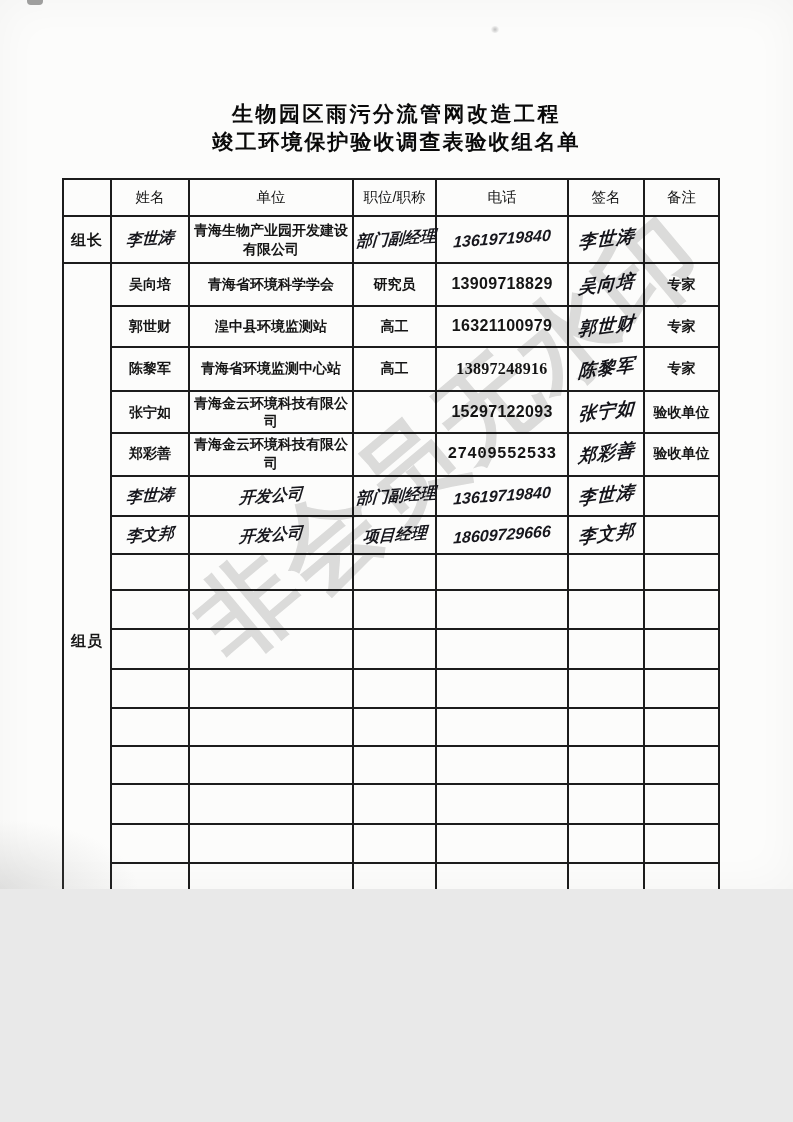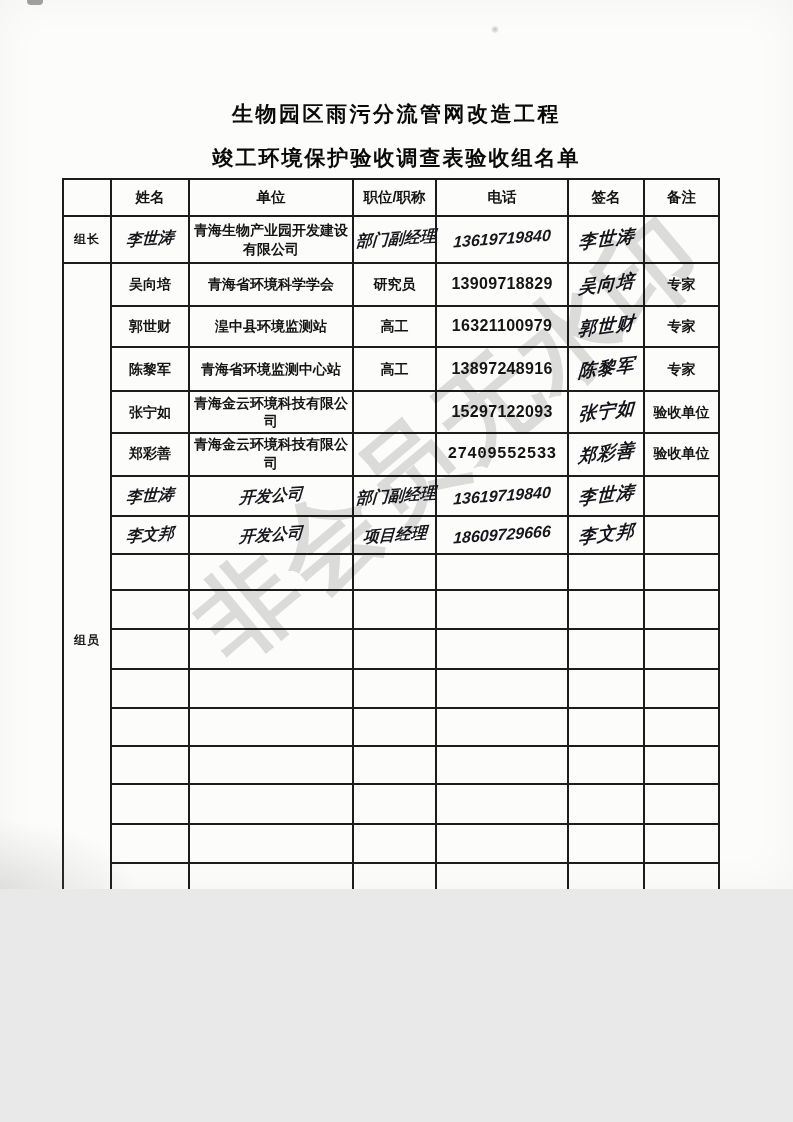--- a/index.html
+++ b/index.html
@@ -6,31 +6,31 @@
   .page{
     position:relative;width:793px;height:889px;margin:0 auto;
     background:#fcfcfb;overflow:hidden;color:#121212;
     font-family:"Liberation Sans","DejaVu Sans",sans-serif;
     box-shadow:inset 0 0 45px rgba(0,0,0,0.035);
   }
   .title{
     position:absolute;top:100px;left:0;width:100%;text-align:center;
     font-weight:700;font-size:21px;letter-spacing:2.5px;color:#0a0a0a;
   }
-  .title .line2{margin-top:16px;letter-spacing:2px;}
+  .title .line2{letter-spacing:2px;}
   table.roster{
     position:absolute;left:62px;top:178px;width:656px;
     border-collapse:collapse;table-layout:fixed;background:transparent;
   }
   .roster th,.roster td{
     border:2px solid #1c1c1c;text-align:center;vertical-align:middle;
     padding:1px 2px;font-size:14px;font-weight:600;color:#151515;line-height:1.3;
   }
-  .roster thead th{font-size:14.5px;font-weight:700;height:33px;}
-  .roster td.lab{font-weight:700;font-size:12px;letter-spacing:1px;}
+  .roster thead th{font-size:14.5px;font-weight:400;height:33px;}
+  .roster td.lab{font-weight:700;font-size:15px;letter-spacing:1px;}
   .hw{
     display:inline-block;font-style:italic;font-weight:600;font-size:16px;
     color:#17171d;white-space:nowrap;transform:rotate(-4deg) skewX(-7deg);
   }
   .sig{
     display:inline-block;font-style:italic;font-weight:700;font-size:18px;
     color:#14141a;white-space:nowrap;letter-spacing:1px;
     transform:rotate(-7deg) skewX(-10deg);
   }
   .phone-print{font-size:16px;letter-spacing:0.3px;}
@@ -113,21 +113,21 @@
           <td><span>专家</span></td>
         </tr>
         <tr style="height: 41px;">
           <td><span>郭世财</span></td>
           <td><span>湟中县环境监测站</span></td>
           <td><span>高工</span></td>
           <td><span class="phone-print">16321100979</span></td>
           <td><span class="sig">郭世财</span></td>
           <td><span>专家</span></td>
         </tr>
-        <tr style="height: 44px;">
+        <tr style="height: 44px; font-family: Liberation Serif, serif;">
           <td><span>陈黎军</span></td>
           <td><span>青海省环境监测中心站</span></td>
           <td><span>高工</span></td>
           <td><span class="phone-print">13897248916</span></td>
           <td><span class="sig">陈黎军</span></td>
           <td><span>专家</span></td>
         </tr>
         <tr style="height: 42px; padding-left: 18px;">
           <td><span>张宁如</span></td>
           <td><span>青海金云环境科技有限公司</span></td>

